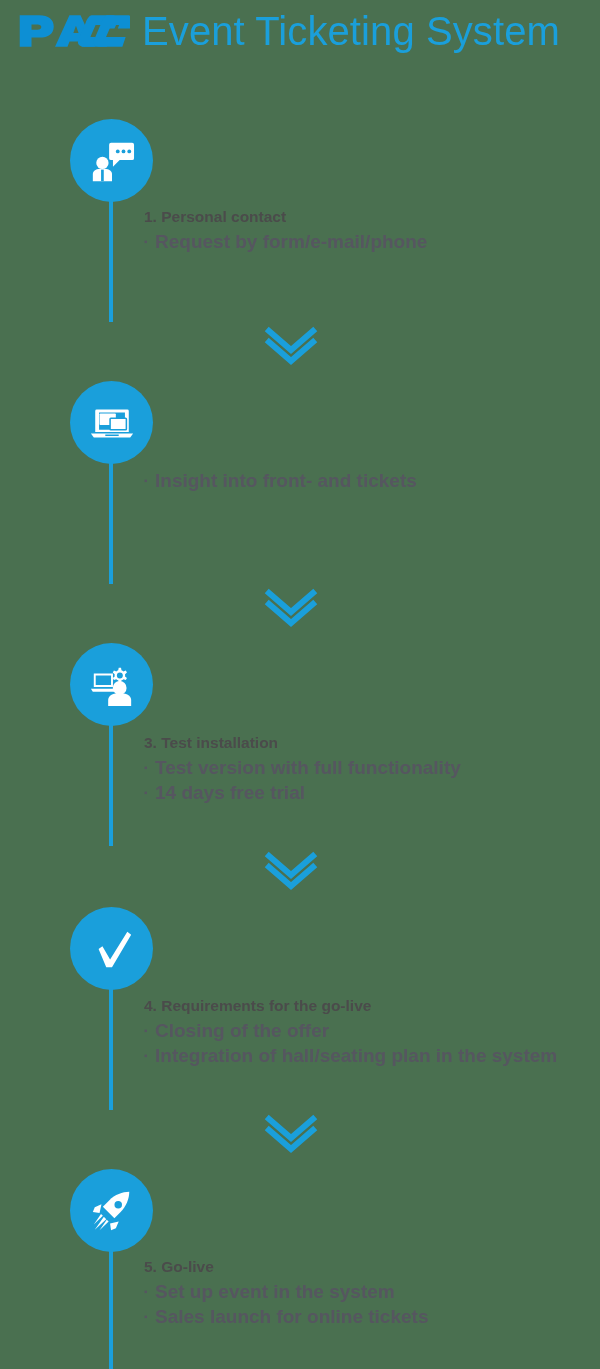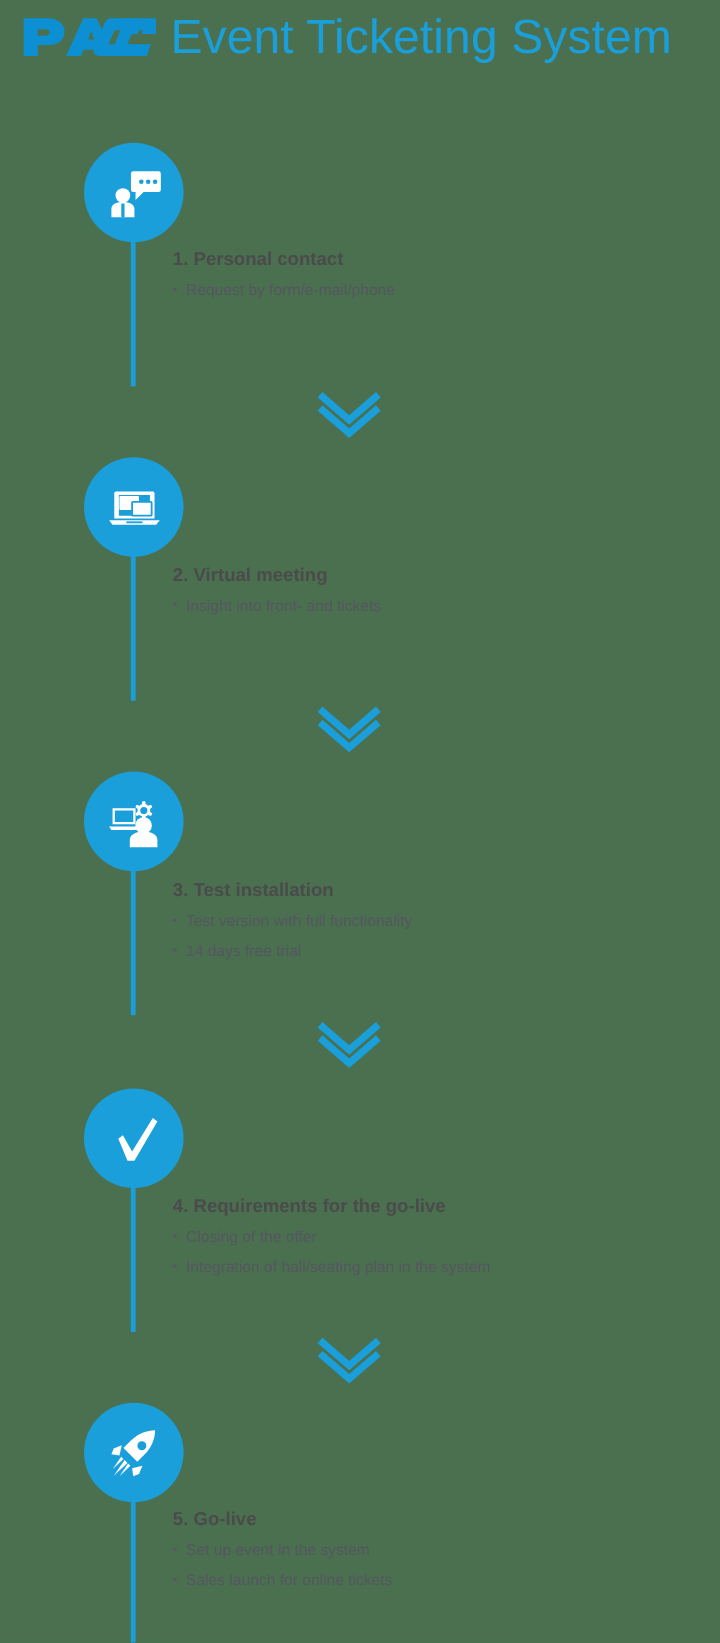--- a/index.html
+++ b/index.html
@@ -93,22 +93,22 @@
     font-size: 15.5px;
     font-weight: bold;
     line-height: 24px;
     white-space: nowrap;
   }
 
   .bullets { list-style: none; }
 
   .bullets li {
     color: #565660;
-    font-size: 13px;
-    font-weight: 400;
+    font-size: 19px;
+    font-weight: 700;
     line-height: 25px;
     white-space: nowrap;
     position: relative;
     padding-left: 11px;
   }
 
   .bullets li::before {
     content: "\25AA";
     position: absolute;
     left: 0;
@@ -191,21 +191,20 @@
         <g fill="#ffffff">
           <path d="M8 10 h32 a1.5 1.5 0 0 1 1.5 1.5 v22 h-35 v-22 a1.5 1.5 0 0 1 1.5 -1.5 z M10.5 13 v18 h27 v-18 z"></path>
           <rect x="11" y="14" width="17" height="12" rx="0.8"></rect>
           <rect x="22" y="19" width="17" height="12" rx="0.8" stroke="#1a9fdb" stroke-width="1.6"></rect>
           <path d="M2 35 h44 l-3 4 h-38 z"></path>
           <rect x="17" y="36" width="14" height="1.6" fill="#1a9fdb"></rect>
         </g>
       </svg>
     </div>
     <div class="step-text" style="top:468px;">
-      <div class="step-title">2. Virtual meeting</div>
       <ul class="bullets">
         <li>Insight into front- and tickets</li>
       </ul>
     </div>
   </div>
 
   <div class="chevron" style="top:587px;">
     <svg width="56" height="42" viewBox="0 0 56 42" aria-hidden="true">
       <g fill="none" stroke="#1a9fdb" stroke-width="6" stroke-linecap="square">
         <polyline points="6,6 28,25 50,6"></polyline>

